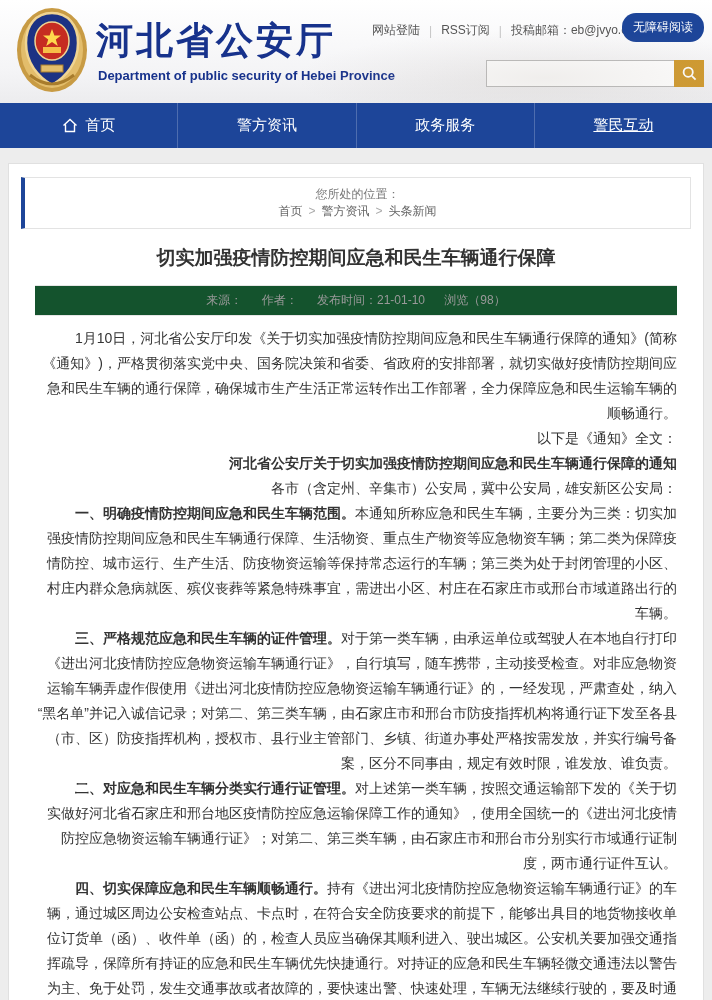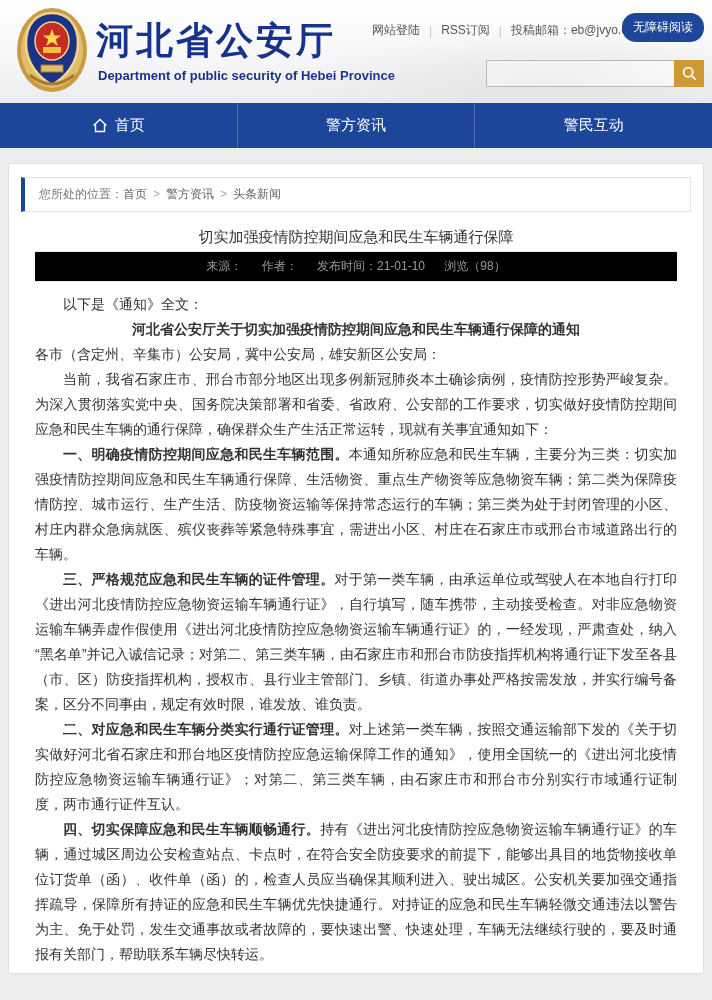--- a/index.html
+++ b/index.html
@@ -21,34 +21,34 @@
   .top-links a { color:#555; text-decoration:none; cursor:pointer; }
   .access-btn { position:absolute; right:8px; top:13px; background:#1d4599; color:#fff; font-size:12px;
     padding:6px 11px; border:none; border-radius:14px; cursor:pointer; }
   .search-box { position:absolute; right:8px; top:60px; display:flex; }
   .search-input { width:188px; height:27px; border:1px solid #bcbcbc; border-right:none; background:#fff; padding:0 8px; font-size:13px; outline:none; }
   .search-btn { width:30px; height:27px; background:#d0992c; border:none; display:flex; align-items:center; justify-content:center; cursor:pointer; }
   
   .nav { display:flex; height:45px; background:#1d4599; }
   .nav-item { flex:1; display:flex; align-items:center; justify-content:center; gap:7px;
     color:#fff; font-size:15px; cursor:pointer; border-right:1px solid rgba(255,255,255,0.22); }
-  .nav-item:last-child { border-right:none; }
+  .nav-item:last-child { border-right:none;text-decoration:underline; }
   
   .card { margin:15px 8px 0; background:#fff; border:1px solid #e0e0e0; padding-bottom:6px; }
   .breadcrumb { margin:13px 12px 16px; border:1px solid #e3e3e3; border-left:4px solid #1d4599;
-    padding:8px 14px; font-size:12px; color:#777; display:flex; align-items:center; }
+    padding:8px 14px; font-size:12px; color:#777; display:flex; align-items:center;flex-direction:column; }
   .breadcrumb a { color:#666; text-decoration:none; cursor:pointer; }
   .breadcrumb .bsep { color:#aaa; margin:0 6px; }
   .article { padding:0 26px; }
-  .article-title { margin:12px 0 0; text-align:center; font-size:15px; font-weight:normal; color:#333; }
-  .meta-bar { margin-top:4px; background:#000000; border-top:1px solid #e6e6e6; border-bottom:1px solid #e6e6e6;
+  .article-title { margin:12px 0 0; text-align:center; font-size:19px; font-weight:bold; color:#333; }
+  .meta-bar { margin-top:14px; background:#14532d; border-top:1px solid #e6e6e6; border-bottom:1px solid #e6e6e6;
     text-align:center; font-size:12px; color:#999; padding:6px 0; }
   .meta-bar span { margin:0 8px; }
   .body-text { margin-top:10px; font-size:14px; color:#333; line-height:25px; text-align:justify; }
-  .body-text p { margin:0; }
+  .body-text p { margin:0;text-align:right; }
   .p-indent { text-indent:2em; }
   .p-center { text-align:center; font-weight:bold; }
 </style>
 </head>
 <body>
 
 <div class="header">
   <svg class="logo" viewBox="0 0 80 94" xmlns="http://www.w3.org/2000/svg">
     <ellipse cx="40" cy="45" rx="35" ry="42" fill="#c89b44"></ellipse>
     <ellipse cx="40" cy="45" rx="31" ry="38" fill="#e3bd6b"></ellipse>
@@ -84,20 +84,23 @@
     <div class="nav-item">
       <svg width="16" height="15" viewBox="0 0 16 15">
         <path d="M1.5 7.5 L8 1.5 L14.5 7.5 M3.5 6.5 V13.5 H12.5 V6.5" fill="none" stroke="#fff" stroke-width="1.4"></path>
       </svg>
       <span>首页</span>
     </div>
     <div class="nav-item">
       <span>警方资讯</span>
     </div>
     <div class="nav-item">
+      <span>政务服务</span>
+    </div>
+    <div class="nav-item">
       <span>警民互动</span>
     </div>
   </div>
 
 <div class="card">
 
   <div class="breadcrumb">
     <span>您所处的位置：</span>
     <span id="crumb-items"><a>首页</a><span class="bsep">&gt;</span><a>警方资讯</a><span class="bsep">&gt;</span><a>头条新闻</a></span>
   </div>
@@ -106,24 +109,24 @@
     <h1 class="article-title">切实加强疫情防控期间应急和民生车辆通行保障</h1>
 
     <div class="meta-bar">
       <span>来源：</span>
       <span>作者：</span>
       <span>发布时间：21-01-10</span>
       <span>浏览（98）</span>
     </div>
 
     <div class="body-text" id="body-text">
+        <p class="p-indent">1月10日，河北省公安厅印发《关于切实加强疫情防控期间应急和民生车辆通行保障的通知》(简称《通知》)，严格贯彻落实党中央、国务院决策和省委、省政府的安排部署，就切实做好疫情防控期间应急和民生车辆的通行保障，确保城市生产生活正常运转作出工作部署，全力保障应急和民生运输车辆的顺畅通行。</p>
         <p class="p-indent">以下是《通知》全文：</p>
         <p class="p-center">河北省公安厅关于切实加强疫情防控期间应急和民生车辆通行保障的通知</p>
         <p class="">各市（含定州、辛集市）公安局，冀中公安局，雄安新区公安局：</p>
-        <p class="p-indent">当前，我省石家庄市、邢台市部分地区出现多例新冠肺炎本土确诊病例，疫情防控形势严峻复杂。为深入贯彻落实党中央、国务院决策部署和省委、省政府、公安部的工作要求，切实做好疫情防控期间应急和民生车辆的通行保障，确保群众生产生活正常运转，现就有关事宜通知如下：</p>
         <p class="p-indent"><b>一、明确疫情防控期间应急和民生车辆范围。</b><span>本通知所称应急和民生车辆，主要分为三类：切实加强疫情防控期间应急和民生车辆通行保障、生活物资、重点生产物资等应急物资车辆；第二类为保障疫情防控、城市运行、生产生活、防疫物资运输等保持常态运行的车辆；第三类为处于封闭管理的小区、村庄内群众急病就医、殡仪丧葬等紧急特殊事宜，需进出小区、村庄在石家庄市或邢台市域道路出行的车辆。</span></p>
         <p class="p-indent"><b>三、严格规范应急和民生车辆的证件管理。</b><span>对于第一类车辆，由承运单位或驾驶人在本地自行打印《进出河北疫情防控应急物资运输车辆通行证》，自行填写，随车携带，主动接受检查。对非应急物资运输车辆弄虚作假使用《进出河北疫情防控应急物资运输车辆通行证》的，一经发现，严肃查处，纳入“黑名单”并记入诚信记录；对第二、第三类车辆，由石家庄市和邢台市防疫指挥机构将通行证下发至各县（市、区）防疫指挥机构，授权市、县行业主管部门、乡镇、街道办事处严格按需发放，并实行编号备案，区分不同事由，规定有效时限，谁发放、谁负责。</span></p>
         <p class="p-indent"><b>二、对应急和民生车辆分类实行通行证管理。</b><span>对上述第一类车辆，按照交通运输部下发的《关于切实做好河北省石家庄和邢台地区疫情防控应急运输保障工作的通知》，使用全国统一的《进出河北疫情防控应急物资运输车辆通行证》；对第二、第三类车辆，由石家庄市和邢台市分别实行市域通行证制度，两市通行证件互认。</span></p>
         <p class="p-indent"><b>四、切实保障应急和民生车辆顺畅通行。</b><span>持有《进出河北疫情防控应急物资运输车辆通行证》的车辆，通过城区周边公安检查站点、卡点时，在符合安全防疫要求的前提下，能够出具目的地货物接收单位订货单（函）、收件单（函）的，检查人员应当确保其顺利进入、驶出城区。公安机关要加强交通指挥疏导，保障所有持证的应急和民生车辆优先快捷通行。对持证的应急和民生车辆轻微交通违法以警告为主、免于处罚，发生交通事故或者故障的，要快速出警、快速处理，车辆无法继续行驶的，要及时通报有关部门，帮助联系车辆尽快转运。</span></p>
       </div>
 
   </div>
 
 </div>
 

